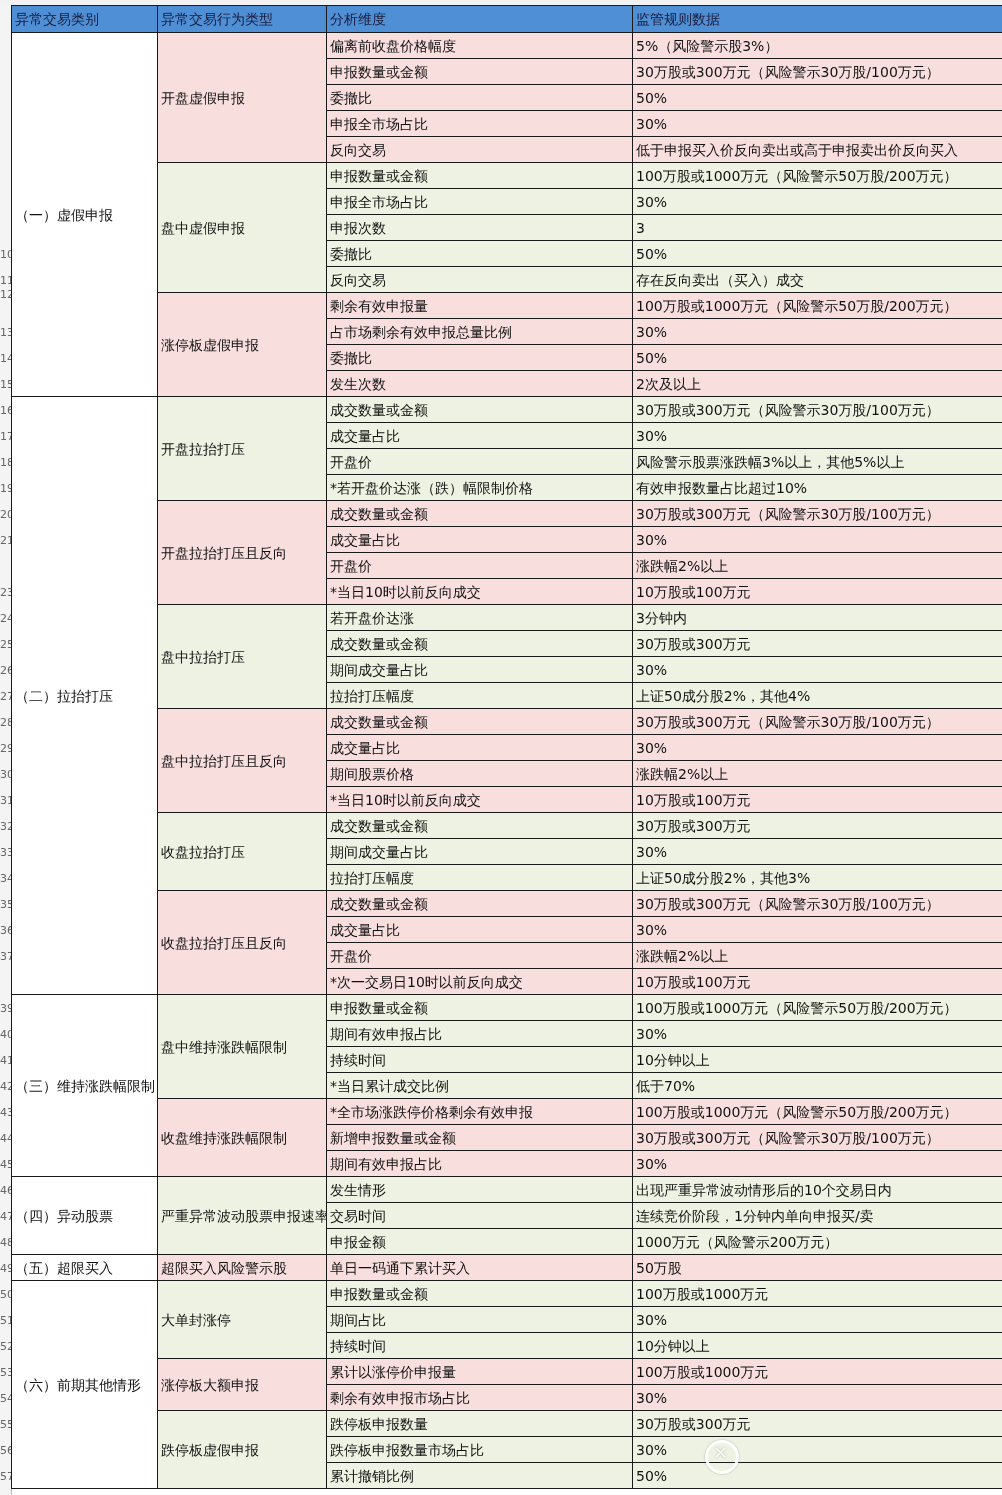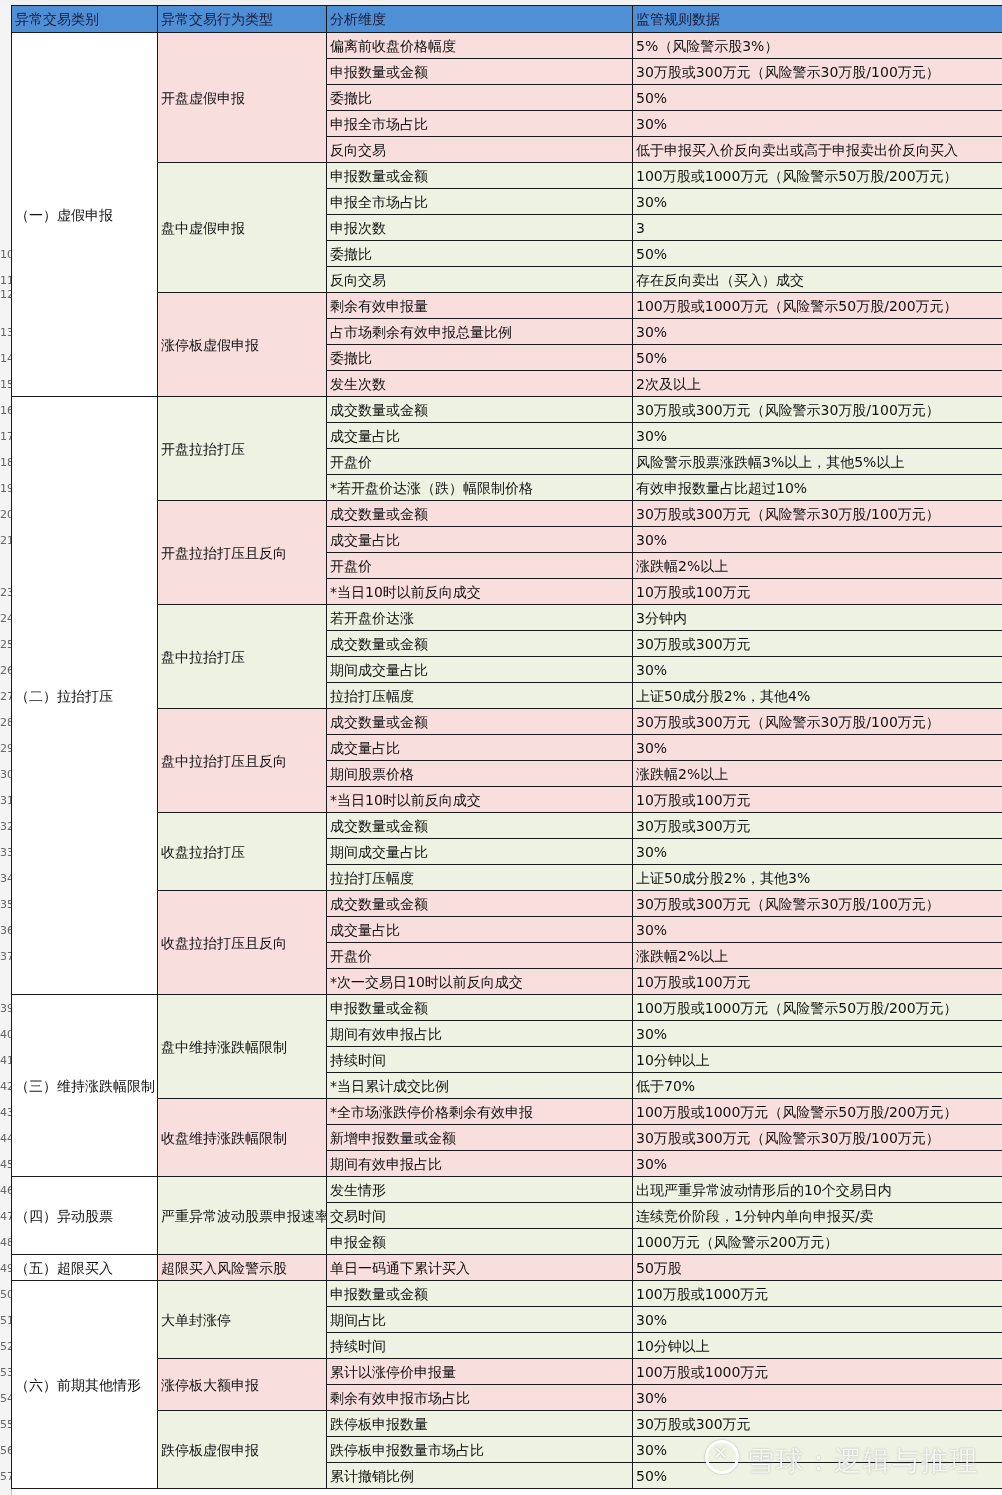--- a/index.html
+++ b/index.html
@@ -344,14 +344,14 @@
         <td class="green">30%</td>
       </tr>
       <tr>
         <td class="green">累计撤销比例</td>
         <td class="green">50%</td>
       </tr>
     </tbody>
 </table>
 
 <div class="watermark">
-  <span class="wm-logo"></span><span>雪球：逻辑与推理</span>
+  <span class="wm-logo"></span>
 </div>
 
 </body></html>

